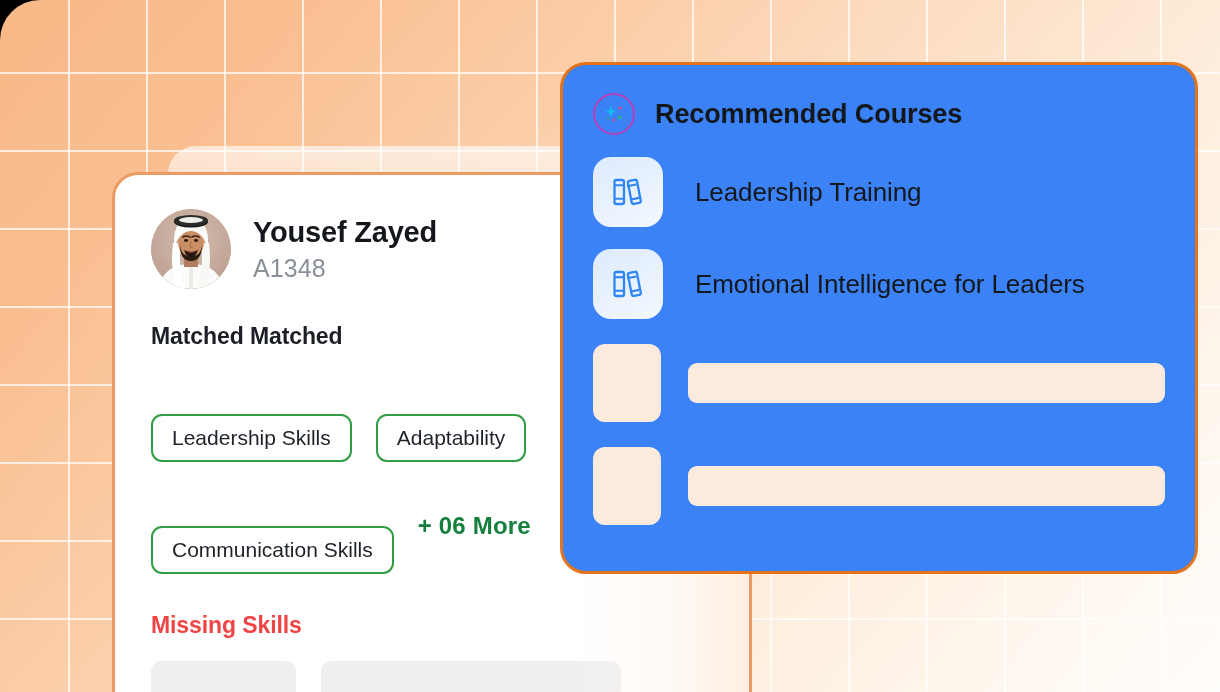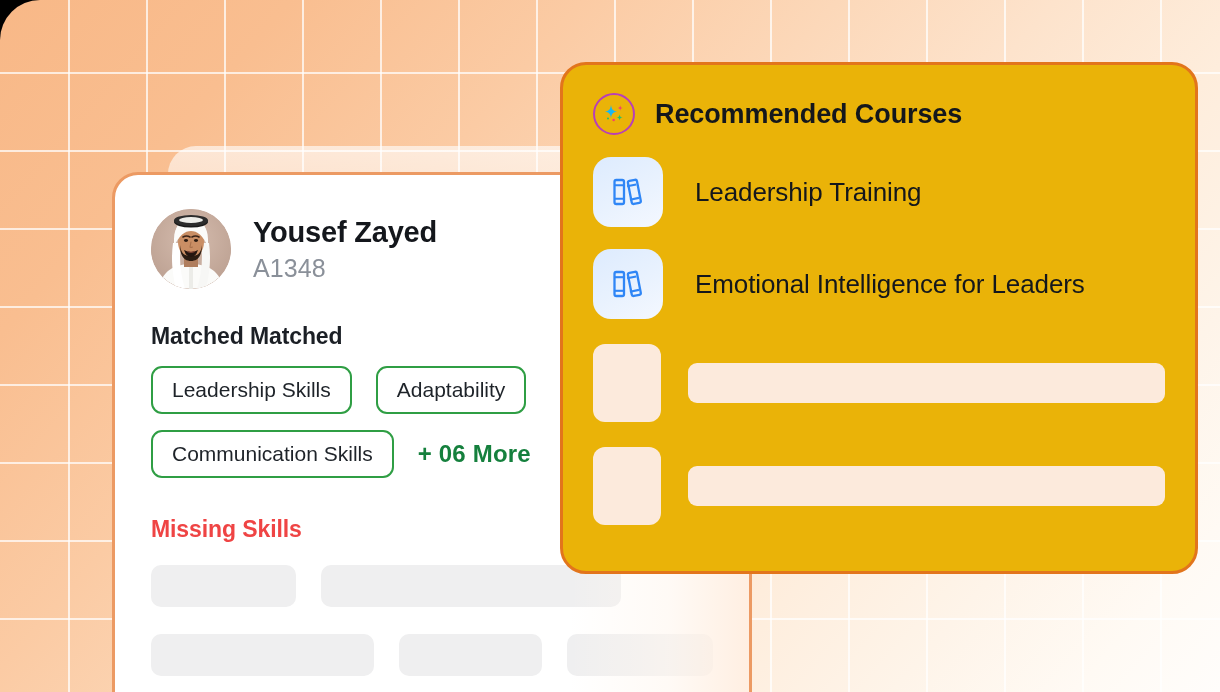--- a/index.html
+++ b/index.html
@@ -98,39 +98,39 @@
   .section-title.matched { margin-top:34px; }
   .section-title.missing { color:#ef4444; margin-top:38px; }
 
   .chip-row { display:flex; gap:24px; margin-top:16px; align-items:center; }
 
   .chip {
     border:2px solid #2F9E44;
     border-radius:11px;
     padding:10px 19px;
     font-size:21px; color:#1E2329;
-    white-space:nowrap; background:#fff;
+    white-space:nowrap; background:#fff;margin-top:48px;
   }
 
   .more-link {
     font-size:24px; font-weight:600; color:#15803d;
     white-space:nowrap; letter-spacing:.2px;
   }
 
   .skel-row { display:flex; gap:25px; }
   .skel-row.r1 { margin-top:22px; }
   .skel-row.r2 { margin-top:27px; }
   .skel { background:#EFEFF0; border-radius:10px; height:42px; }
 
   
   .courses-card {
     position:absolute;
     left:560px; top:62px;
     width:638px; height:512px;
-    background:#eab308;
+    background:#3b82f6;
     border:3px solid #E2751C;
     border-radius:26px;
     padding:28px 30px 0 30px;
     overflow:hidden;
   }
 
   .courses-head { display:flex; align-items:center; gap:20px; }
 
   .sparkle-badge {
     width:42px; height:42px; border-radius:50%;

